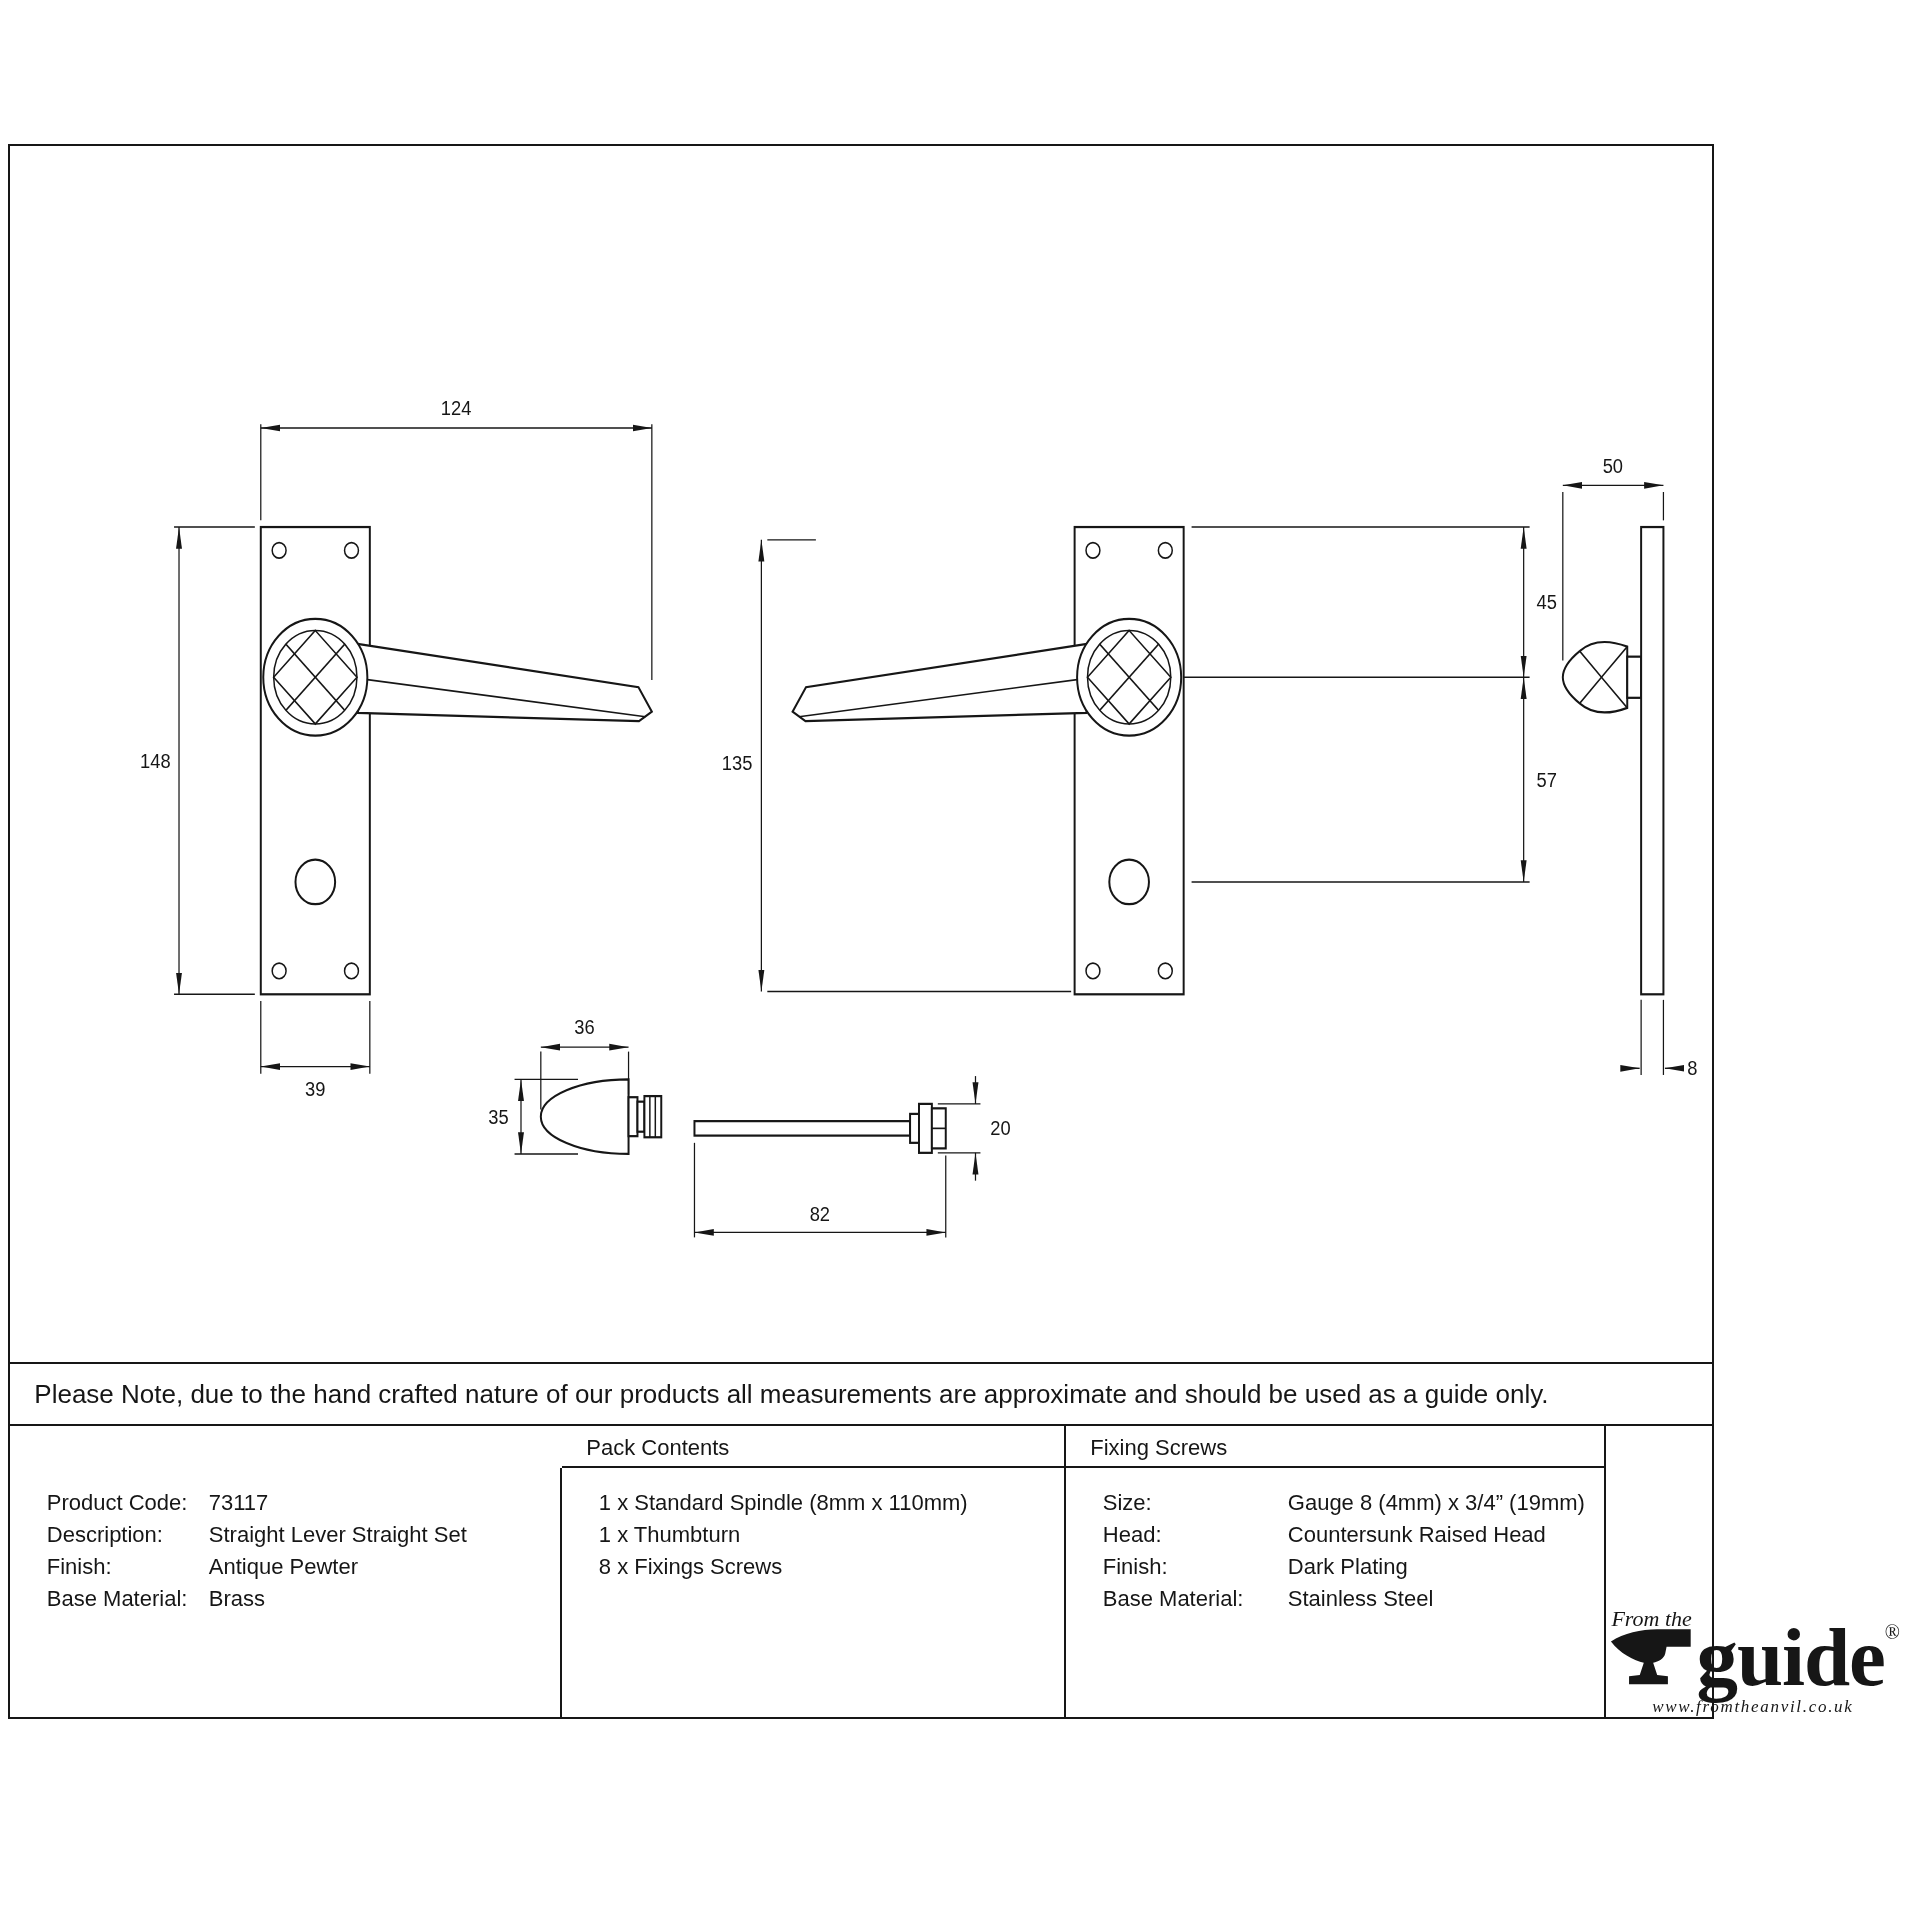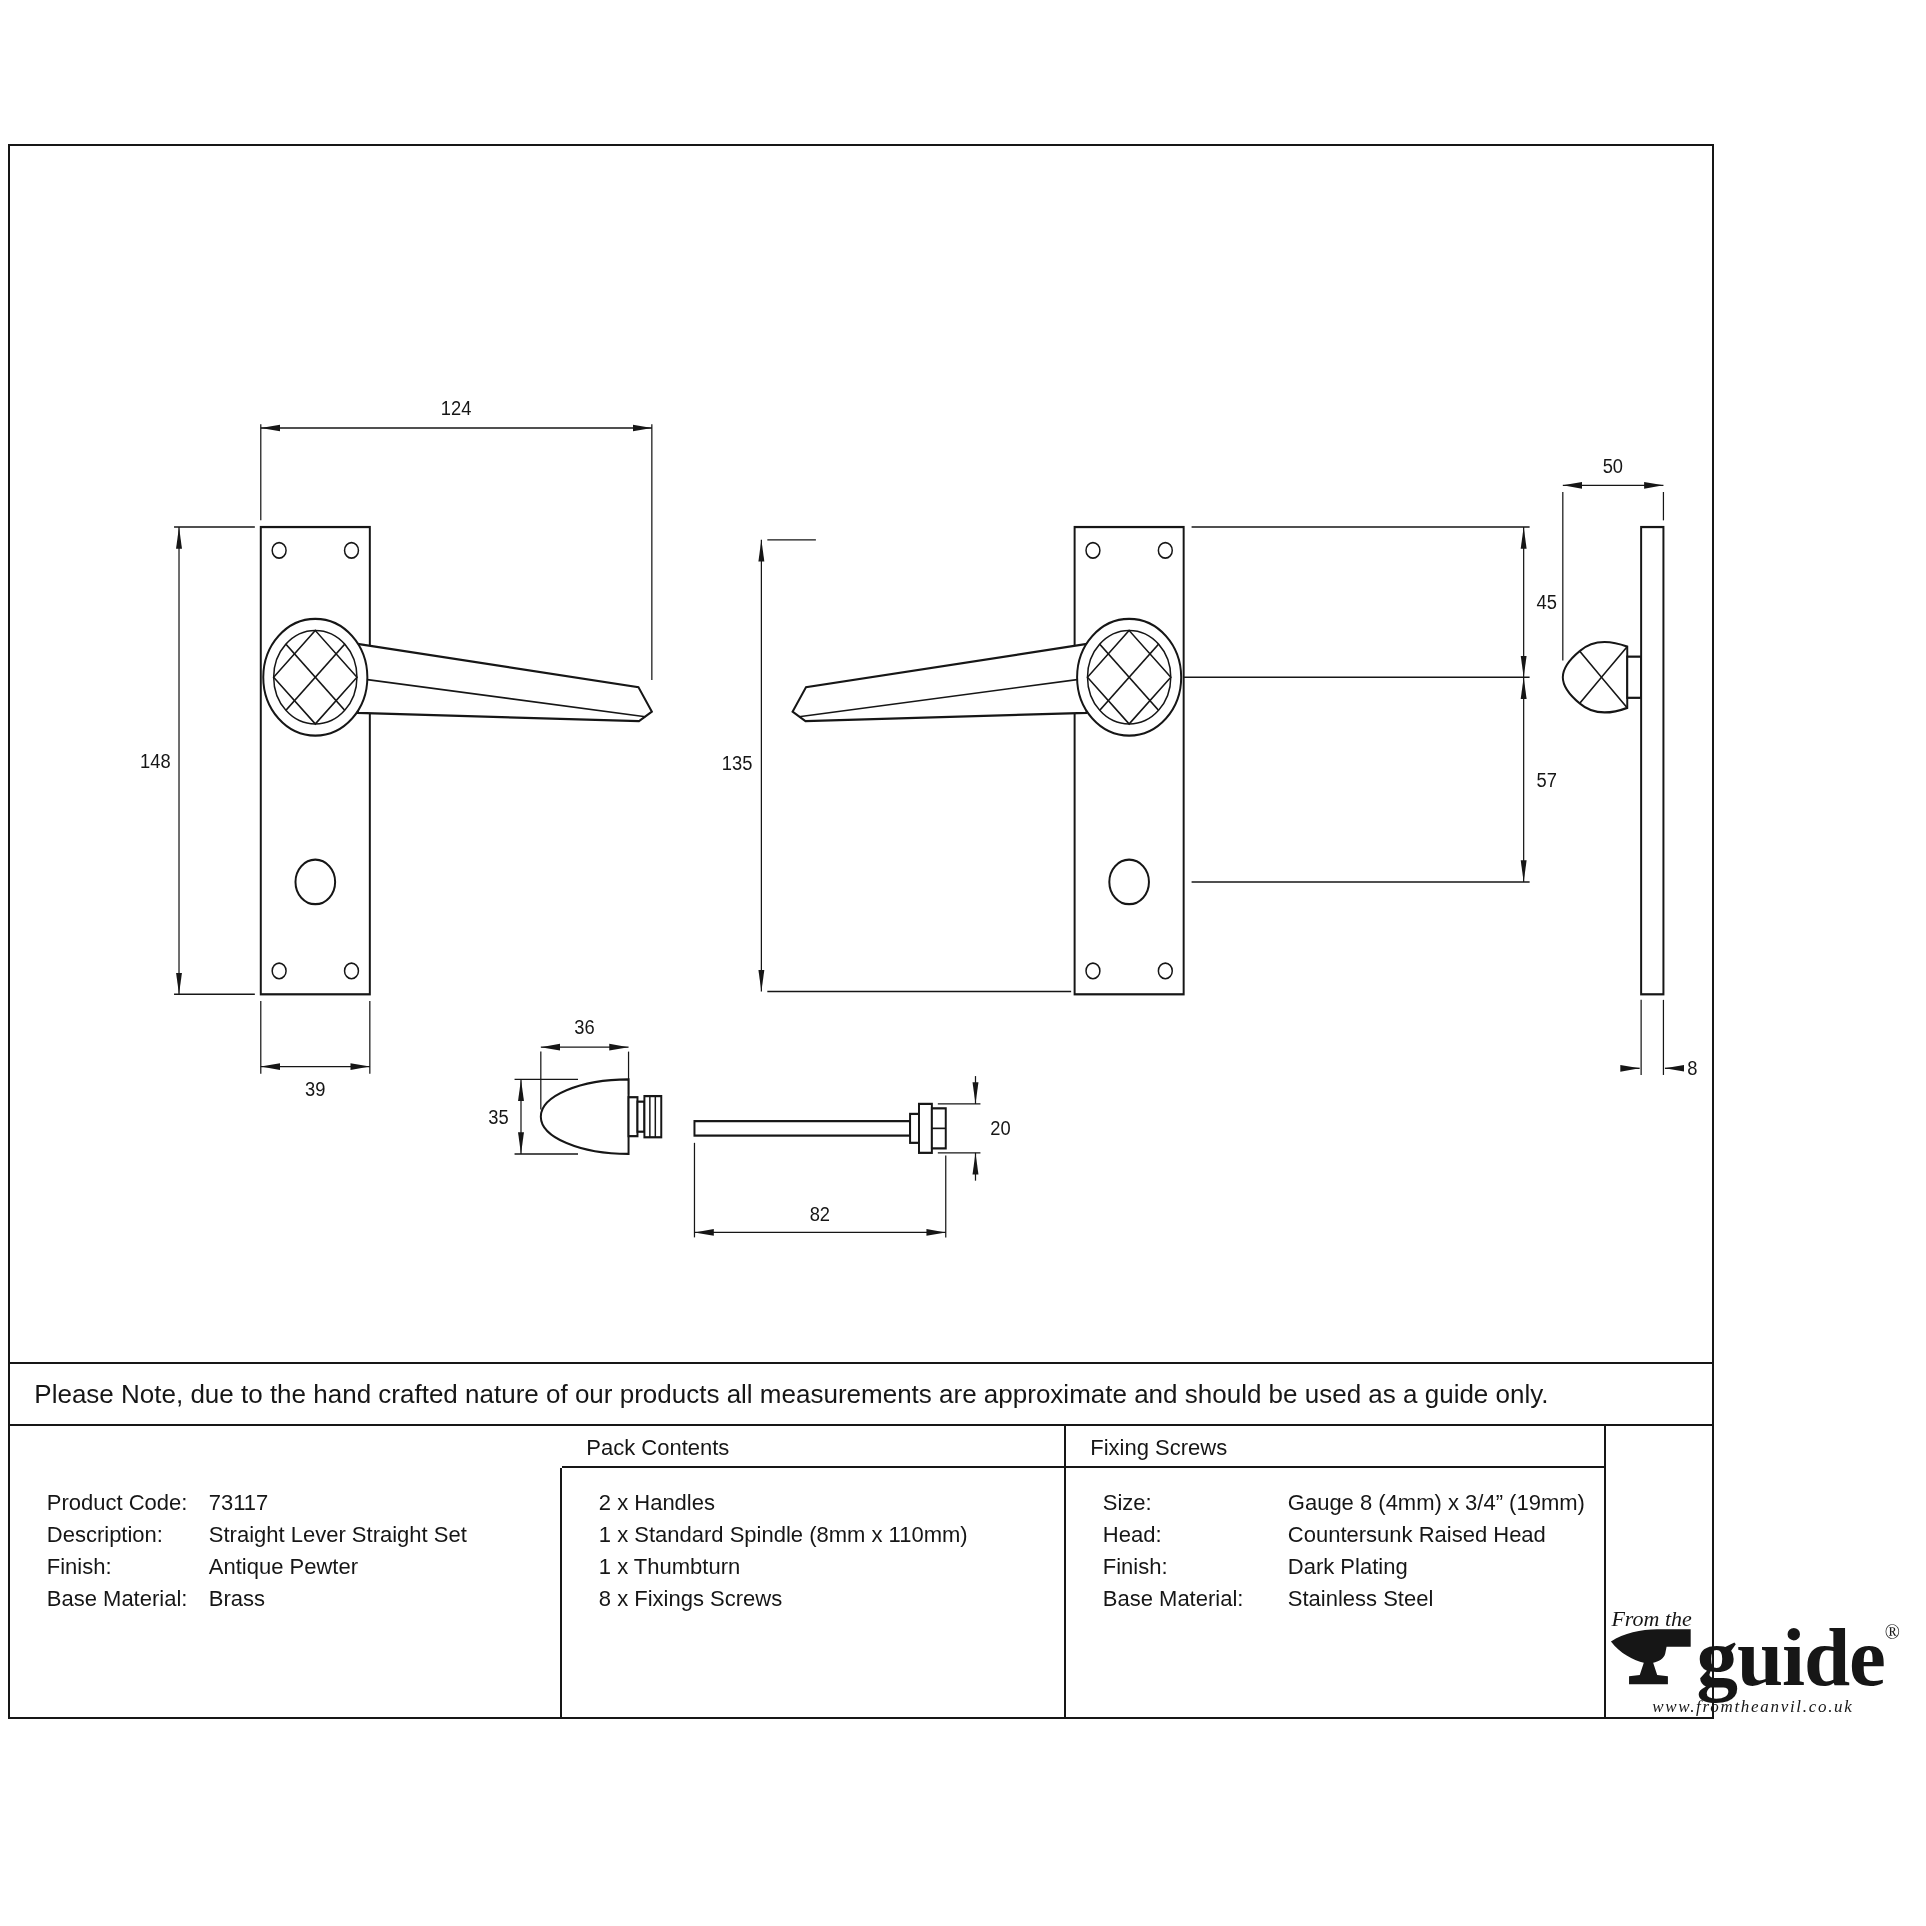--- a/index.html
+++ b/index.html
@@ -220,21 +220,20 @@
         <span class="k">Finish:</span>
         <span class="v">Antique Pewter</span>
       </div>
       <div class="kv">
         <span class="k">Base Material:</span>
         <span class="v">Brass</span>
       </div>
     </div>
 
     <div class="bc" style="grid-column:2; grid-row:2;">
-      <div>2 x Handles</div>
       <div>1 x Standard Spindle (8mm x 110mm)</div>
       <div>1 x Thumbturn</div>
       <div>8 x Fixings Screws</div>
     </div>
 
     <div class="bc" style="grid-column:3; grid-row:2;">
       <div class="kv">
         <span class="fk">Size:</span>
         <span class="v">Gauge 8 (4mm) x 3/4” (19mm)</span>
       </div>

